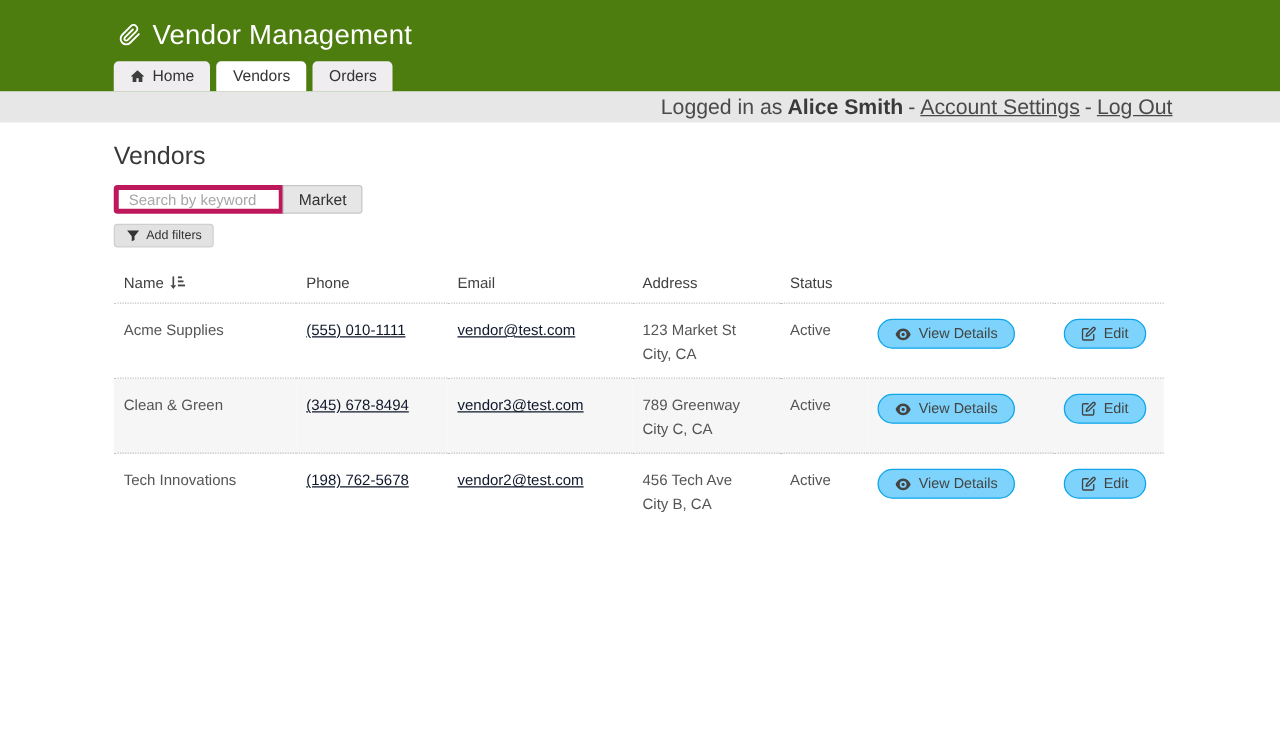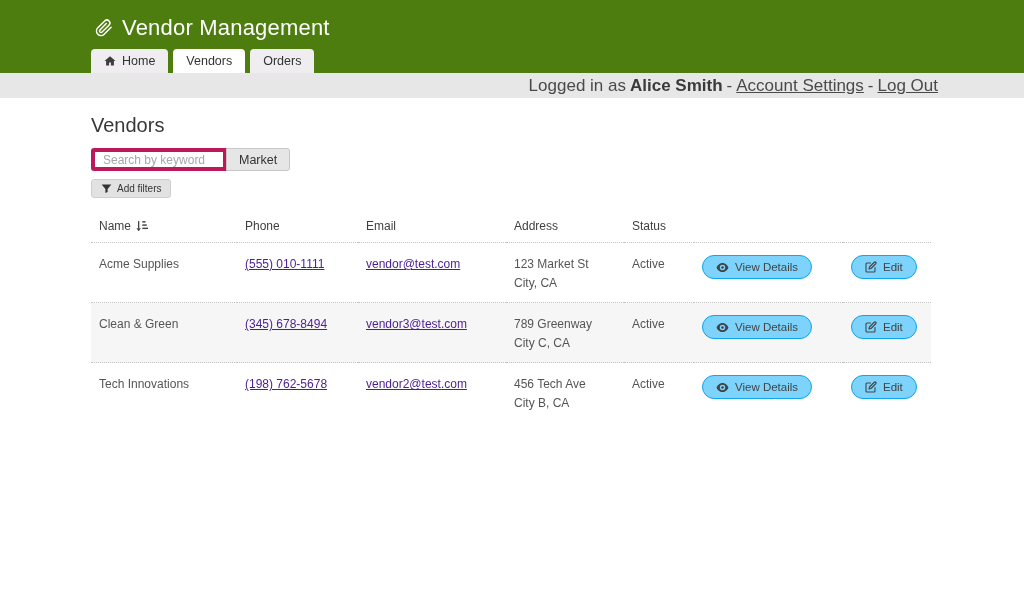--- a/index.html
+++ b/index.html
@@ -136,21 +136,21 @@
   }
   td.actions-cell { vertical-align: middle; padding-top: 4px; padding-bottom: 4px; }
   .col-name    { width: 146px; }
   .col-phone   { width: 121px; }
   .col-email   { width: 148px; }
   .col-address { width: 118px; }
   .col-status  { width: 70px;  }
   .col-view    { width: 149px; }
   .col-edit    { width: 88px;  }
 
-  .cell-link { color: #4c1d95; text-decoration: underline; cursor: pointer; }
+  .cell-link { color: #0f172a; text-decoration: underline; cursor: pointer; }
 
   .pill-btn {
     display: inline-flex;
     align-items: center;
     gap: 6px;
     border: 1px solid #0ea5e9;
     background: #7dd3fc;
     border-radius: 14px;
     padding: 5px 13px;
     font-size: 11.5px;

